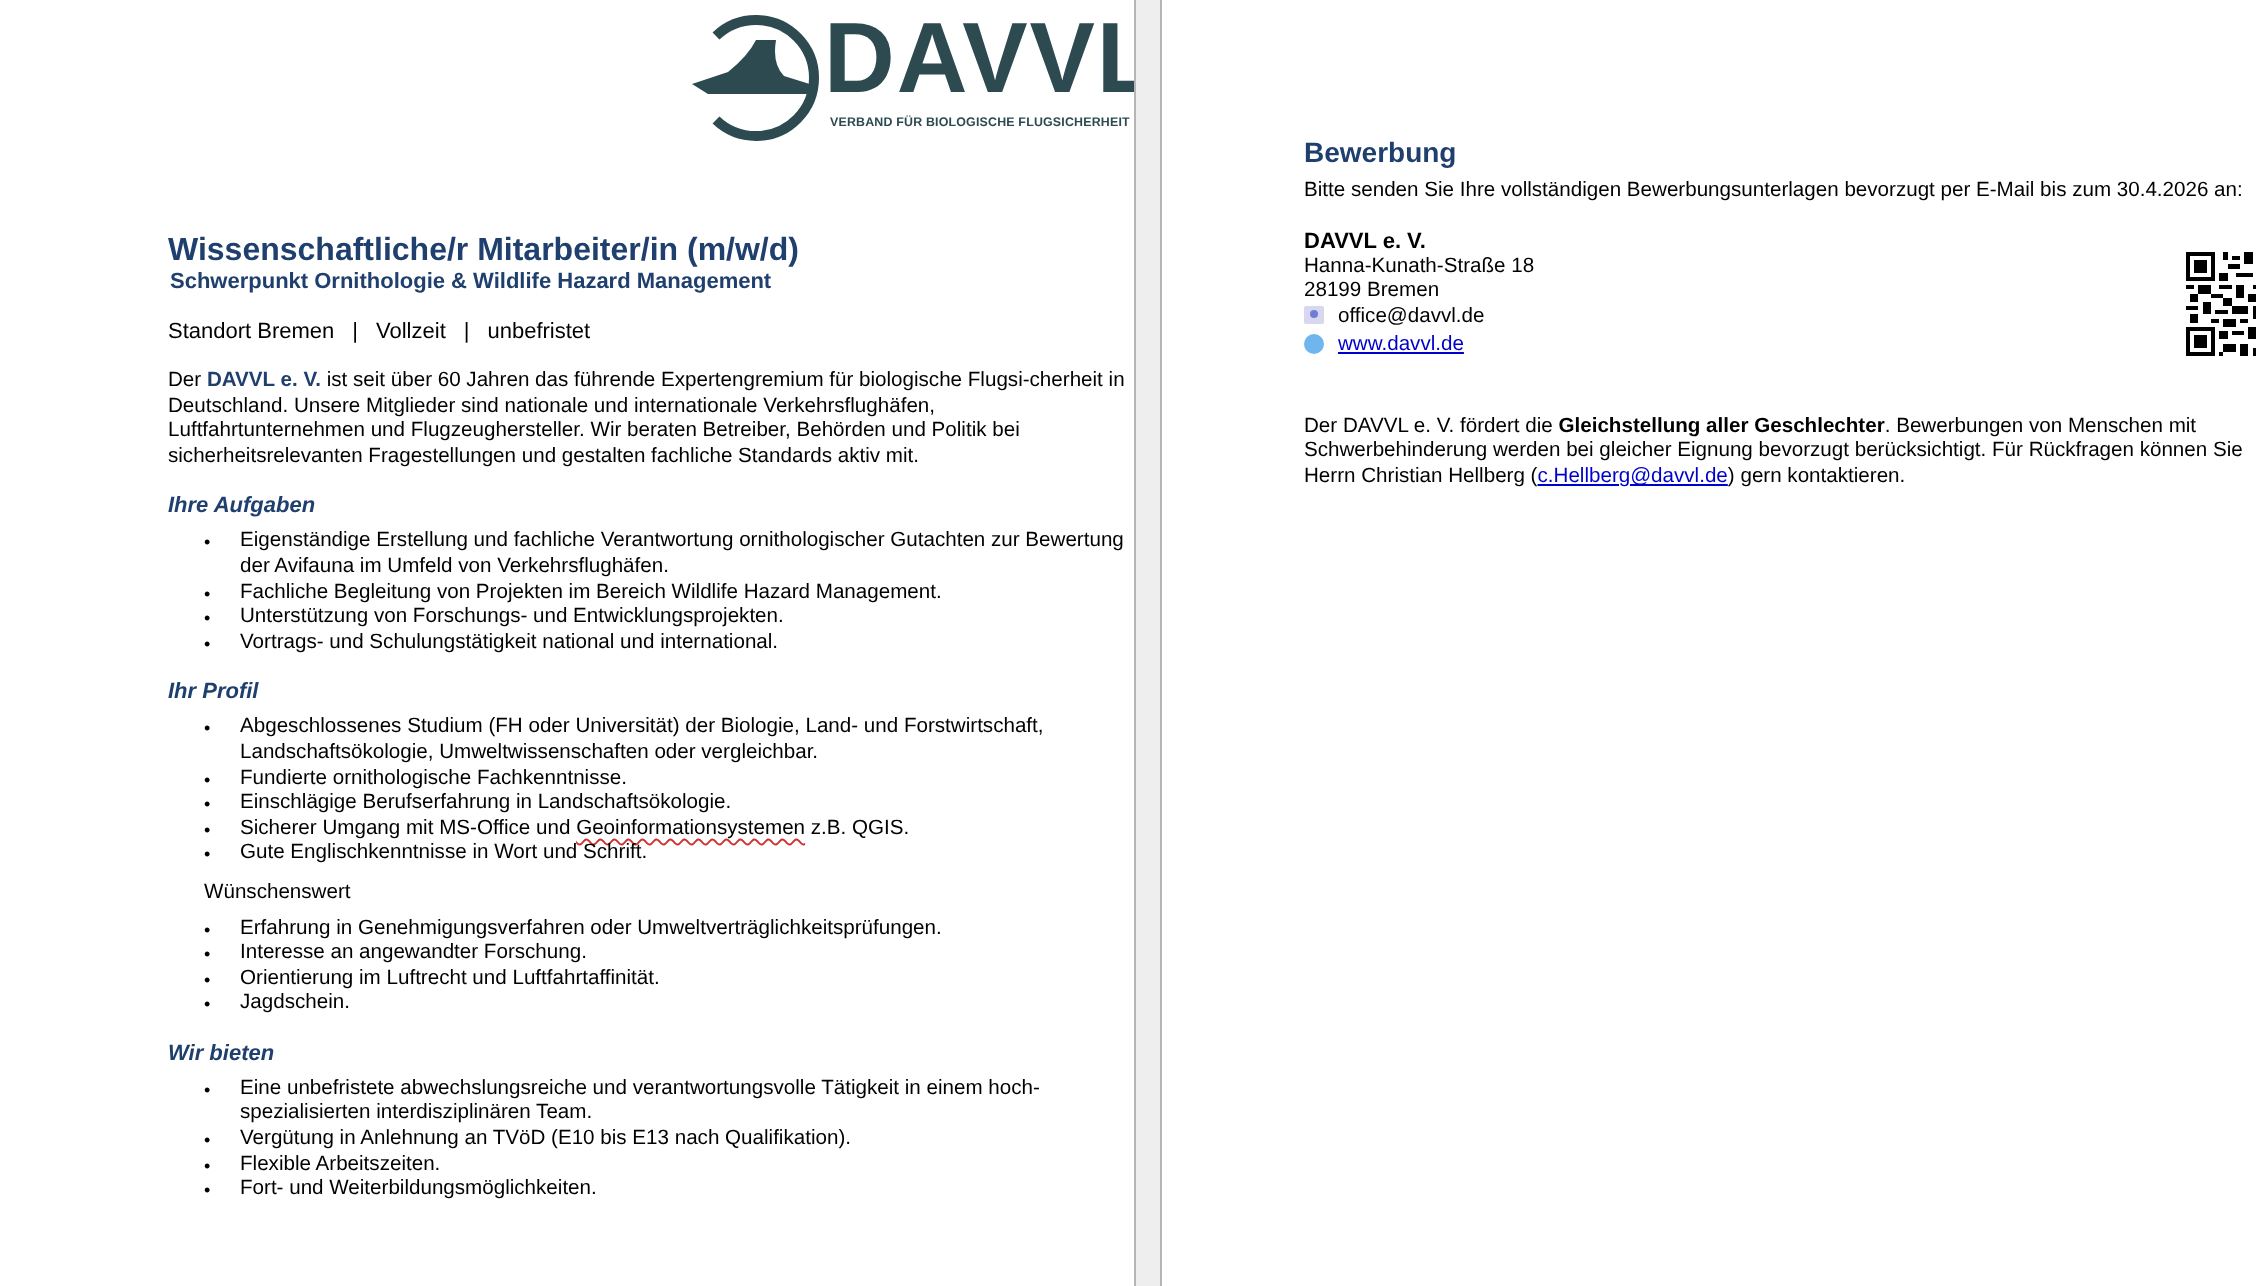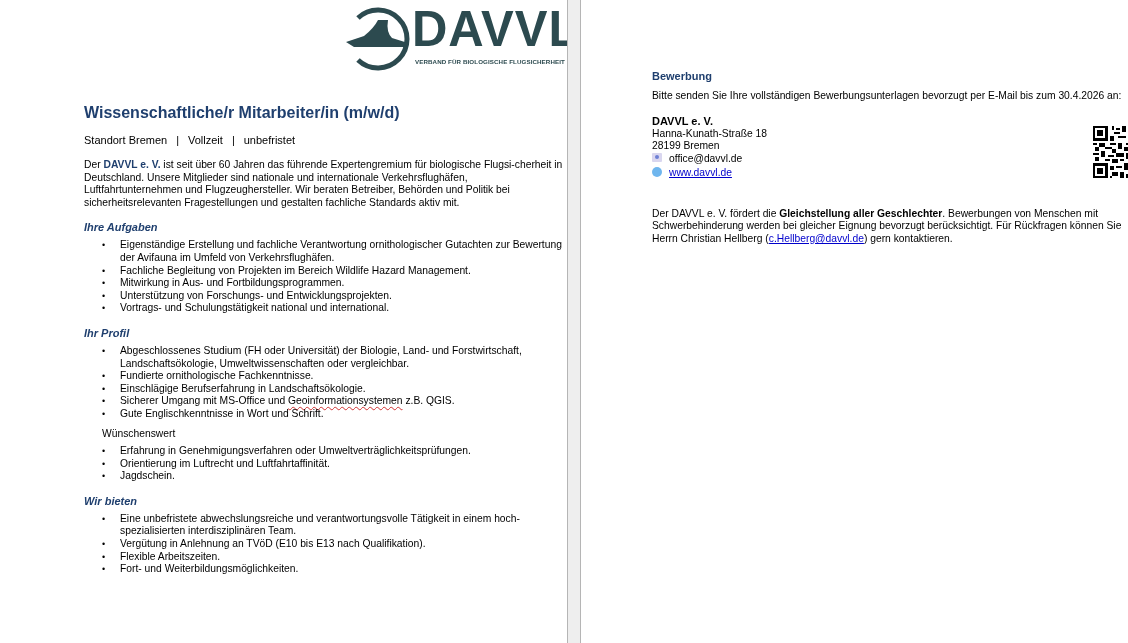--- a/index.html
+++ b/index.html
@@ -23,21 +23,21 @@
   .logo-tagline {
     position:absolute; left:71px; top:52px; font-size:6.2px; font-weight:bold;
     color:#2c4a4f; letter-spacing:0.1px; white-space:nowrap;
   }
   .logo-word {
     position:absolute; left:68px; top:-2px; font-size:50px; font-weight:bold;
     color:#2c4a4f; letter-spacing:1px; line-height:50px;
     transform:scaleX(0.98); transform-origin:left;
   }
 
-  .content { position:absolute; left:44px; top:104px; width:480px; }
+  .content { position:absolute; left:44px; top:117px; width:480px; }
   .title {
     font-size:16px; font-weight:bold; color:#1f3f6e; line-height:18px; margin:0;
   }
   .subtitle {
     font-size:11px; font-weight:bold; color:#1f3f6e; line-height:13px; margin:0 0 0 1px;
   }
   .meta { font-size:11px; line-height:13px; margin-top:12px; }
   .meta .sep { margin:0 9px; }
   .para { font-size:10.3px; line-height:12.6px; margin-top:12px; }
   .accent-bold { font-weight:bold; color:#1f3f6e; }
@@ -47,21 +47,21 @@
     position:relative; padding-left:36px; font-size:10.3px; line-height:12.6px;
   }
   ul.bullets li::before {
     content:"•"; position:absolute; left:18px; top:0; font-size:9px;
   }
   .subhead { font-size:10.3px; line-height:12.6px; margin:7px 0 0 18px; }
   .spell { text-decoration: underline wavy #d03030; text-underline-offset:2px; text-decoration-thickness:1px; }
 
   
   .rcontent { position:absolute; left:71px; top:70px; width:470px; font-size:10.3px; line-height:12.6px; }
-  .rhead { font-size:11px; font-weight:bold; color:#1f3f6e; line-height:13px; }
+  .rhead { font-size:14px; font-weight:bold; color:#1f3f6e; line-height:13px; }
   .rpara { margin-top:7px; }
   .addr { margin-top:12px; }
   .addr .org { font-weight:bold; font-size:11px; line-height:13px; }
   .contact-row { display:flex; height:14px; }
   .ic { display:inline-block; width:10px; height:9px; margin-right:7px; }
   .ic-mail { background:#d9d6ef; border-radius:1px; position:relative; }
   .ic-mail::after { content:""; position:absolute; left:3px; top:2.5px; width:4px; height:4px; border-radius:50%; background:#6d7fd4; }
   .ic-web { background:#6fb6ee; border-radius:50%; width:10px; height:10px; }
   a.link { color:#0000cc; text-decoration:underline; }
   .qr { position:absolute; left:441px; top:56px; width:52px; height:52px; }
@@ -76,47 +76,48 @@
     <svg width="68" height="66" viewBox="0 0 68 66" style="position:absolute;left:0;top:0;">
       <path d="M14 12 A29 29 0 1 1 14 54" fill="none" stroke="#2c4a4f" stroke-width="5"></path>
       <path d="M2 36 L20 30 Q30 22 34 14 L44 14 Q42 26 48 32 L64 37 L62 41 L44 41 L10 41 Z" fill="#2c4a4f"></path>
     </svg>
     <div class="logo-word">DAVVL</div>
     <div class="logo-tagline">VERBAND FÜR BIOLOGISCHE FLUGSICHERHEIT</div>
   </div>
 
   <div class="content">
     <h1 class="title">Wissenschaftliche/r Mitarbeiter/in (m/w/d)</h1>
+    <div class="subtitle">Schwerpunkt Ornithologie &amp; Wildlife Hazard Management</div>
 
     <div class="meta">
       <span>Standort Bremen</span><span class="sep">|</span><span>Vollzeit</span><span class="sep">|</span><span>unbefristet</span>
     </div>
 
     <div class="para"><span>Der </span><span class="accent-bold">DAVVL e. V.</span><span> ist seit über 60 Jahren das führende Expertengremium für biologische Flugsi-cherheit in Deutschland. Unsere Mitglieder sind nationale und internationale Verkehrsflughäfen, Luftfahrtunternehmen und Flugzeughersteller. Wir beraten Betreiber, Behörden und Politik bei sicherheitsrelevanten Fragestellungen und gestalten fachliche Standards aktiv mit.</span></div>
 
     <div class="section-head">Ihre Aufgaben</div>
     <ul class="bullets">
       <li>Eigenständige Erstellung und fachliche Verantwortung ornithologischer Gutachten zur Bewertung der Avifauna im Umfeld von Verkehrsflughäfen.</li>
       <li>Fachliche Begleitung von Projekten im Bereich Wildlife Hazard Management.</li>
-      <li>Mitwirkung in Aus- und Fortbildungsprogrammen.</li>
       <li>Unterstützung von Forschungs- und Entwicklungsprojekten.</li>
       <li>Vortrags- und Schulungstätigkeit national und international.</li>
     </ul>
 
     <div class="section-head">Ihr Profil</div>
     <ul class="bullets">
       <li>Abgeschlossenes Studium (FH oder Universität) der Biologie, Land- und Forstwirtschaft, Landschaftsökologie, Umweltwissenschaften oder vergleichbar.</li>
       <li>Fundierte ornithologische Fachkenntnisse.</li>
       <li>Einschlägige Berufserfahrung in Landschaftsökologie.</li>
       <li><span>Sicherer Umgang mit MS-Office und </span><span class="spell">Geoinformationsystemen</span><span> z.B. QGIS.</span></li>
       <li>Gute Englischkenntnisse in Wort und Schrift.</li>
     </ul>
     <div class="subhead">Wünschenswert</div>
     <ul class="bullets">
       <li>Erfahrung in Genehmigungsverfahren oder Umweltverträglichkeitsprüfungen.</li>
+      <li>Interesse an angewandter Forschung.</li>
       <li>Orientierung im Luftrecht und Luftfahrtaffinität.</li>
       <li>Jagdschein.</li>
     </ul>
 
     <div class="section-head">Wir bieten</div>
     <ul class="bullets">
       <li>Eine unbefristete abwechslungsreiche und verantwortungsvolle Tätigkeit in einem hoch-spezialisierten interdisziplinären Team.</li>
       <li>Vergütung in Anlehnung an TVöD (E10 bis E13 nach Qualifikation).</li>
       <li>Flexible Arbeitszeiten.</li>
       <li>Fort- und Weiterbildungsmöglichkeiten.</li>

